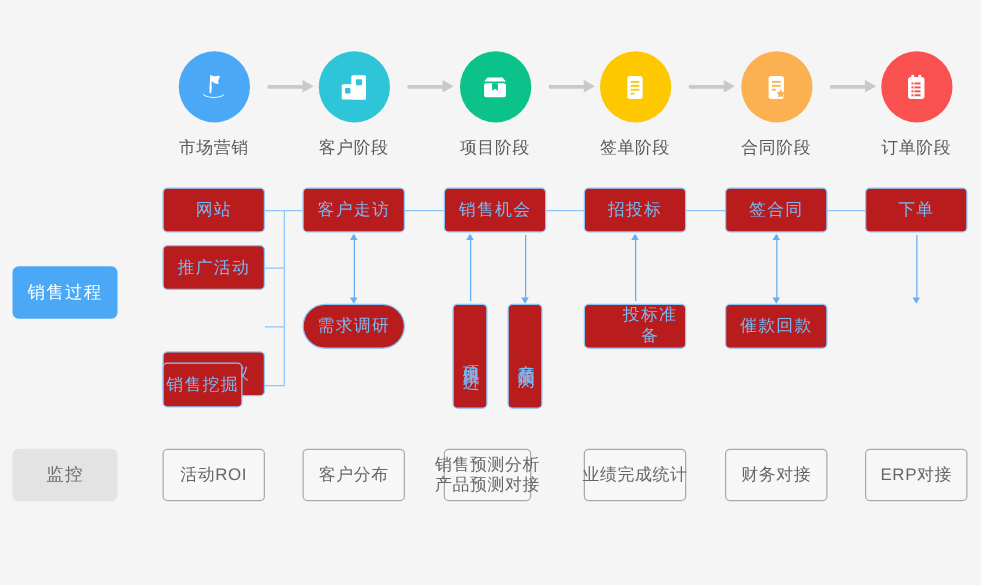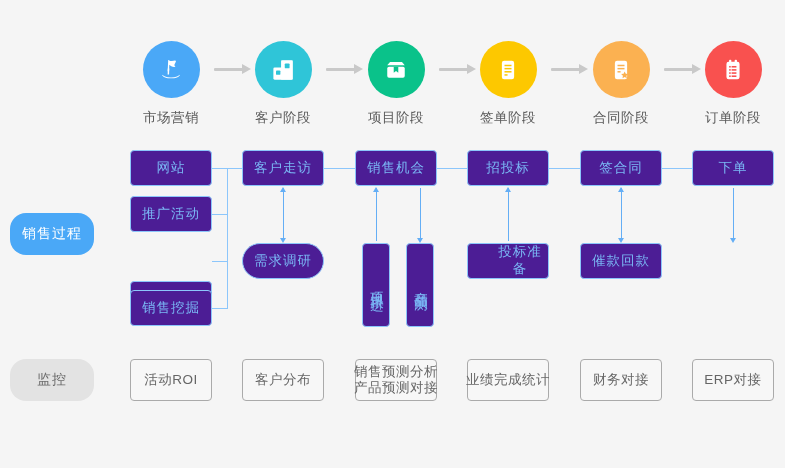--- a/index.html
+++ b/index.html
@@ -28,31 +28,31 @@
     position:absolute;left:0;top:4px;height:3px;width:30px;background:#c9c9c9;border-radius:1px;
   }
   .flow-arrow .head{
     position:absolute;left:28px;top:0;width:0;height:0;
     border-top:5px solid transparent;border-bottom:5px solid transparent;
     border-left:9px solid #c9c9c9;
   }
 
   
   .row-label{
-    position:absolute;border-radius:16px;
+    position:absolute;border-radius:5px;
     display:flex;align-items:center;justify-content:center;
     font-size:14px;letter-spacing:1px;
   }
   .row-label.blue{background:#4aa8f7;color:#fff;}
   .row-label.grey{background:#e3e3e3;color:#6b6b6b;}
 
   
   .pbox{
     position:absolute;
-    border:1px solid #8cc6fb;border-radius:4px;background:#4c1d95;
+    border:1px solid #8cc6fb;border-radius:4px;background:#b91c1c;
     color:#7ab8f5;font-size:13.5px;letter-spacing:1px;
     display:flex;align-items:center;justify-content:center;
     box-sizing:border-box;text-align:center;line-height:1.25;
   }
   .pbox.vert{
     writing-mode:vertical-rl;text-orientation:upright;
     letter-spacing:2px;
   }
 
   
@@ -212,21 +212,21 @@
   <div class="hline" style="left:437px;top:168px;width:30px;"></div>
   <div class="hline" style="left:549px;top:168px;width:31px;"></div>
   <div class="hline" style="left:662px;top:168px;width:30px;"></div>
 
   <div class="pbox" style="left:130px;top:196px;width:82px;height:36px;">
     <span>推广活动</span>
     </div>
   <div class="pbox" style="left:130px;top:243px;width:82px;height:36px;margin-top:38px;">
     <span>行业会议</span>
     </div>
-  <div class="pbox" style="left:130px;top:290px;width:82px;height:36px;">
+  <div class="pbox" style="left:130px;top:290px;width:64px;height:36px;">
     <span>销售挖掘</span>
     </div>
 
   <div class="hline" style="left:212px;top:214px;width:15px;"></div>
   <div class="hline" style="left:212px;top:261px;width:15px;"></div>
   <div class="hline" style="left:212px;top:308px;width:15px;"></div>
   <div class="vline" style="left:227px;top:168px;height:141px;"></div>
 
   <div class="pbox" style="left:242px;top:243px;width:82px;height:36px;border-radius:18px;">
     <span>需求调研</span>
@@ -270,21 +270,21 @@
   <div class="ahead down" style="left:729.5px;top:238px;"></div>
 
   <div class="mbox" style="left:130px;top:359px;width:82px;height:42px;">
     <span>活动ROI</span>
     </div>
 
   <div class="mbox" style="left:242px;top:359px;width:82px;height:42px;">
     <span>客户分布</span>
     </div>
 
-  <div class="mbox" style="left:355px;top:359px;width:82px;height:42px;">
+  <div class="mbox" style="left:355px;top:359px;width:70px;height:42px;">
     <span>销售预测分析</span>
     <span>产品预测对接</span>
     </div>
 
   <div class="mbox" style="left:467px;top:359px;width:82px;height:42px;">
     <span>业绩完成统计</span>
     </div>
 
   <div class="mbox" style="left:580px;top:359px;width:82px;height:42px;font-family:Liberation Serif, serif;">
     <span>财务对接</span>

